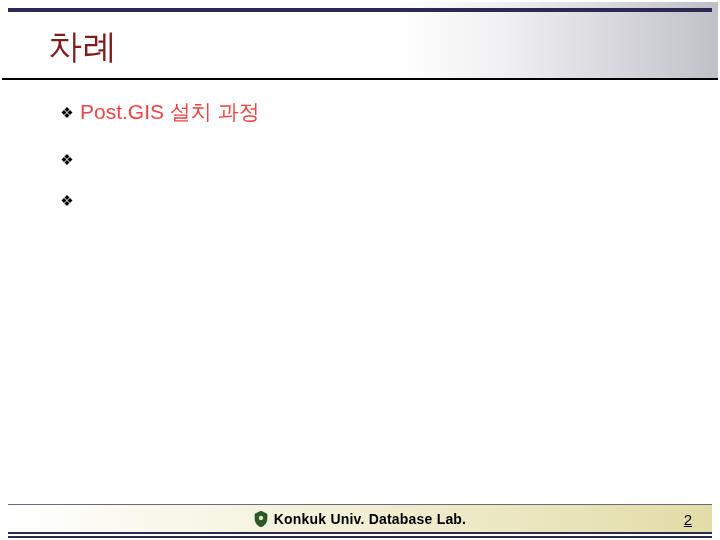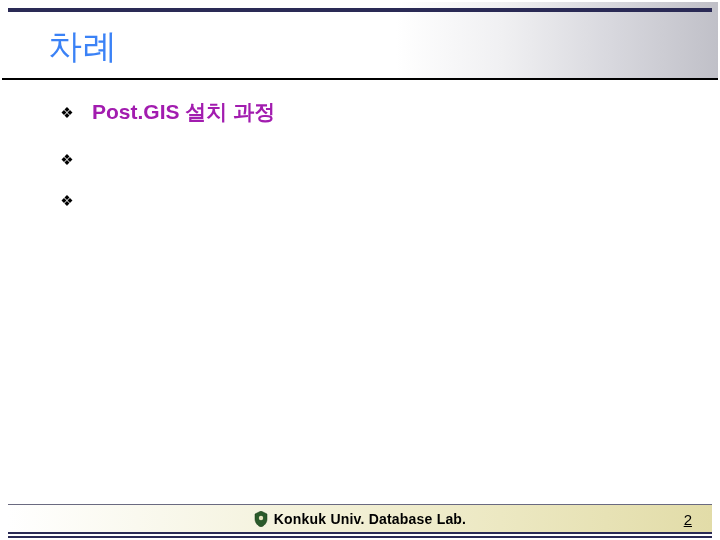--- a/index.html
+++ b/index.html
@@ -31,21 +31,21 @@
       background: linear-gradient(90deg, #ffffff 0%, #ffffff 55%, #f0f0f2 70%, #d8d8de 85%, #c0c0c8 100%);
       border-bottom: 1px solid #2a2a55;
     }
 
     .title {
       position: absolute;
       top: 24px;
       left: 48px;
       font-size: 34px;
       font-weight: 400;
-      color: #3b82f6;
+      color: #7f1d1d;
       letter-spacing: 1px;
     }
 
     .title-underline {
       position: absolute;
       top: 78px;
       left: 2px;
       right: 2px;
       height: 2px;
       background: #000;
@@ -69,23 +69,23 @@
       display: inline-flex;
       justify-content: center;
       align-items: center;
       font-size: 15px;
       line-height: 1;
       color: #000;
     }
 
     .bullet-text {
       font-size: 21px;
-      color: #a21caf;
-      margin-left: 16px;
-      font-weight: 700;
+      color: #ef4444;
+      margin-left: 4px;
+      font-weight: 400;
     }
 
     .footer-bar {
       position: absolute;
       bottom: 8px;
       left: 8px;
       right: 8px;
       height: 28px;
       background: linear-gradient(90deg, #ffffff 0%, #f4f2dc 40%, #ece8c2 70%, #e2dca8 100%);
       border-top: 1px solid #6a6a80;

